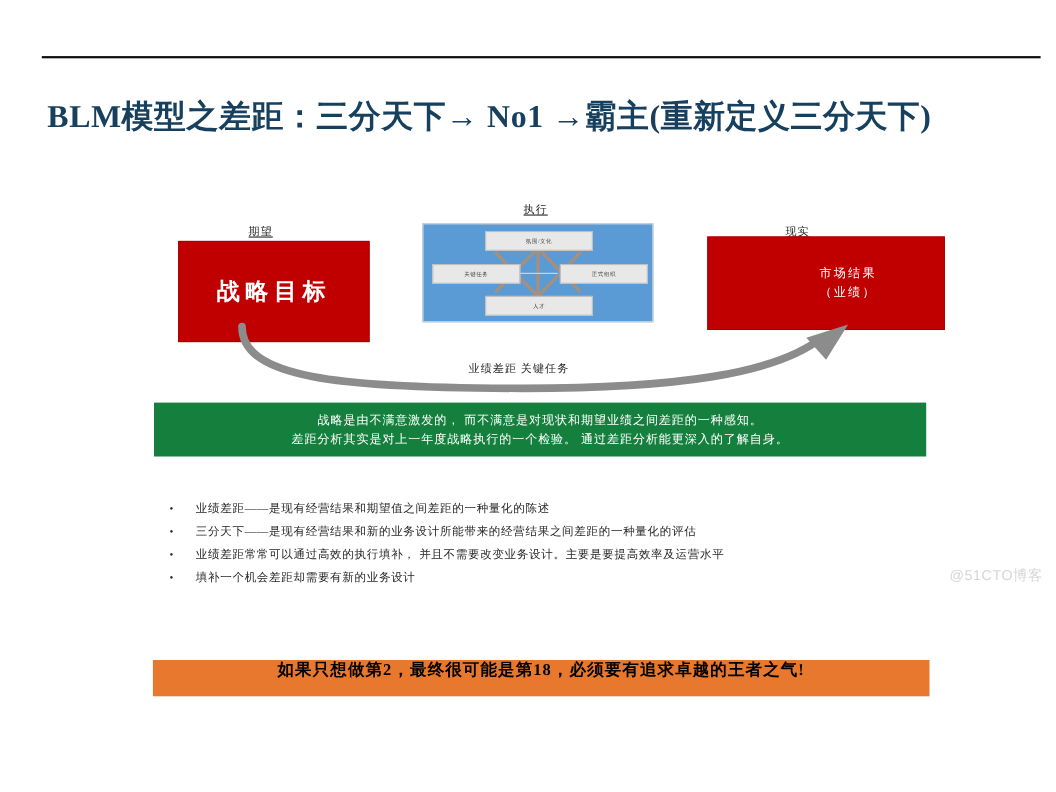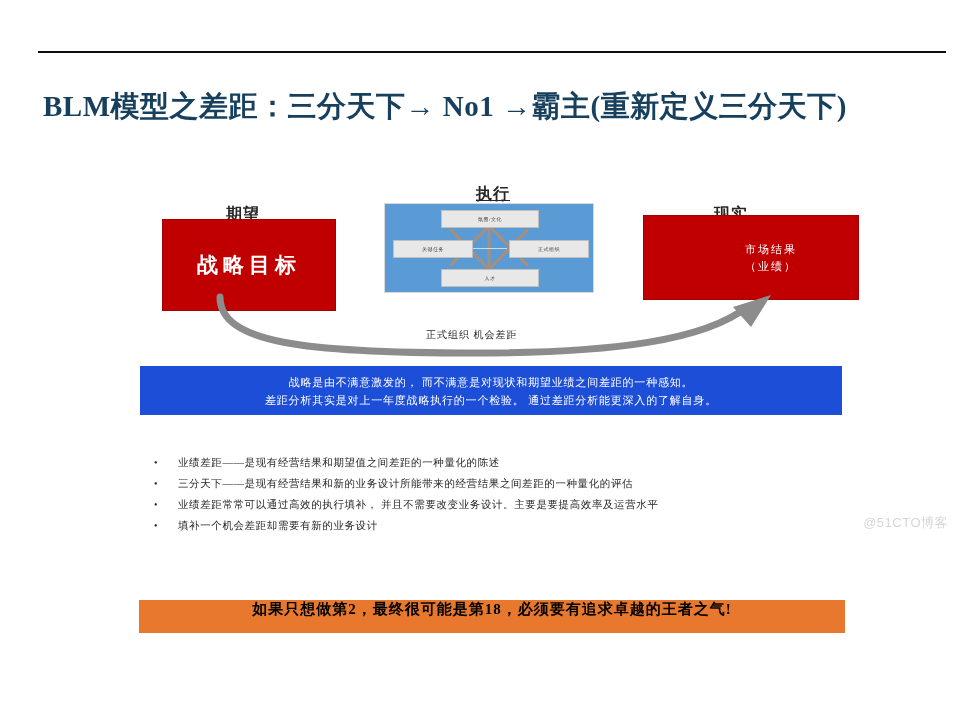--- a/index.html
+++ b/index.html
@@ -52,26 +52,25 @@
   .diagram {
     position: absolute;
     left: 0;
     top: 175px;
     width: 960px;
     height: 185px;
   }
 
   .cap {
     position: absolute;
-    font-size: 16px;
+    font-size: 10px;
     color: #262626;
     text-decoration: underline;
     white-space: nowrap;
     letter-spacing: 1px;
-    font-weight: bold;
   }
   .cap-expect  { left: 216px; top: 29px; }
   .cap-exec    { left: 466px; top: 9px;  }
   .cap-reality { left: 704px; top: 29px; }
 
   .redbox {
     position: absolute;
     background: #c00000;
     border: 1px solid #a80000;
     color: #ffffff;
@@ -151,21 +150,21 @@
     white-space: nowrap;
   }
 
   
   .blue-banner {
     position: absolute;
     left: 130px;
     top: 366px;
     width: 702px;
     height: 49px;
-    background: #1d4ed8;
+    background: #15803d;
     color: #ffffff;
     display: flex;
     flex-direction: column;
     align-items: center;
     justify-content: center;
     font-size: 11px;
     line-height: 18px;
     letter-spacing: .8px;
   }
 
@@ -265,21 +264,21 @@
         <div>市场结果</div>
         <div>（业绩）</div>
       </div>
     </div>
 
     <svg class="arrow-svg" viewBox="0 0 600 65">
       <path d="M 35 2 C 35 48, 120 58, 290 58 C 430 58, 520 45, 562 12" fill="none" stroke="#8c8c8c" stroke-width="7" stroke-linecap="round"></path>
       <polygon points="586,0 548,12 566,32" fill="#8c8c8c"></polygon>
     </svg>
 
-    <div class="gap-labels">正式组织  机会差距</div>
+    <div class="gap-labels">业绩差距  关键任务</div>
   </div>
 
   <div class="blue-banner">
     <div>战略是由不满意激发的，  而不满意是对现状和期望业绩之间差距的一种感知。</div>
     <div>差距分析其实是对上一年度战略执行的一个检验。  通过差距分析能更深入的了解自身。</div>
   </div>
 
   <div class="bullets">
     <div class="bullet">
       <span class="dot">•</span>

